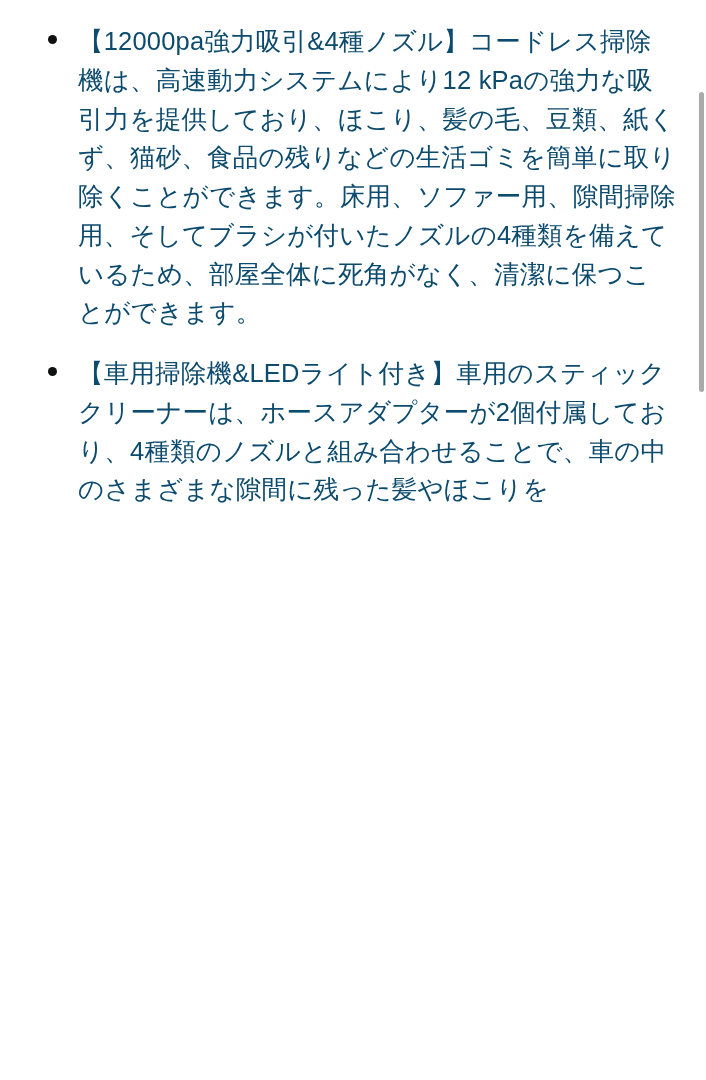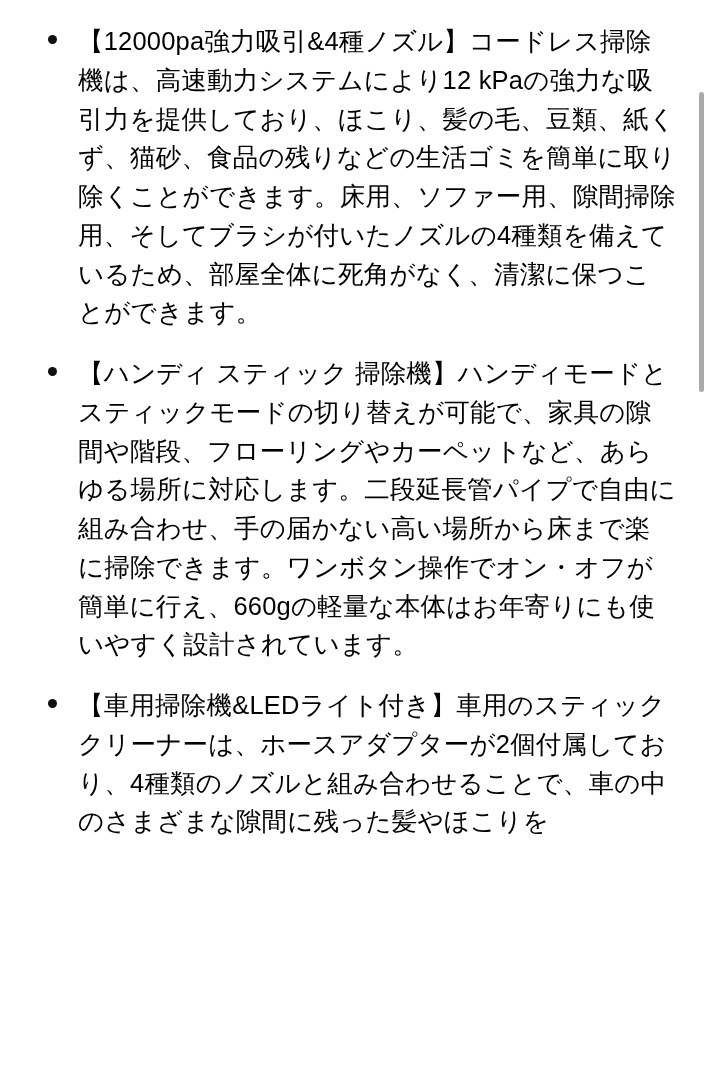--- a/index.html
+++ b/index.html
@@ -26,21 +26,21 @@
     margin: 0;
     padding: 22px 30px 0 30px;
   }
   .feature-item {
     position: relative;
     padding-left: 48px;
     margin-bottom: 22px;
     font-size: 25.5px;
     line-height: 1.52;
     letter-spacing: 0.2px;
-    color: #000000;
+    color: #0c4a6e;
     text-align: left;
     word-break: break-all;
   }
   .feature-item:last-child {
     margin-bottom: 0;
   }
   .bullet {
     position: absolute;
     left: 18px;
     top: 13px;
@@ -73,24 +73,20 @@
 <body>
 
 <div class="page">
   <ul class="feature-list">
     <li class="feature-item">
       <span class="bullet"></span>
       <span>【12000pa強力吸引&amp;4種ノズル】コードレス掃除機は、高速動力システムにより12 kPaの強力な吸引力を提供しており、ほこり、髪の毛、豆類、紙くず、猫砂、食品の残りなどの生活ゴミを簡単に取り除くことができます。床用、ソファー用、隙間掃除用、そしてブラシが付いたノズルの4種類を備えているため、部屋全体に死角がなく、清潔に保つことができます。</span>
     </li>
     <li class="feature-item">
       <span class="bullet"></span>
-      <span>【ハンディ スティック 掃除機】ハンディモードとスティックモードの切り替えが可能で、家具の隙間や階段、フローリングやカーペットなど、あらゆる場所に対応します。二段延長管パイプで自由に組み合わせ、手の届かない高い場所から床まで楽に掃除できます。ワンボタン操作でオン・オフが簡単に行え、660gの軽量な本体はお年寄りにも使いやすく設計されています。</span>
-    </li>
-    <li class="feature-item">
-      <span class="bullet"></span>
       <span>【車用掃除機&amp;LEDライト付き】車用のスティッククリーナーは、ホースアダプターが2個付属しており、4種類のノズルと組み合わせることで、車の中のさまざまな隙間に残った髪やほこりを</span>
     </li>
   </ul>
 
   <div class="scrollbar-track">
     <div class="scrollbar-thumb"></div>
   </div>
 </div>
 
 </body></html>

